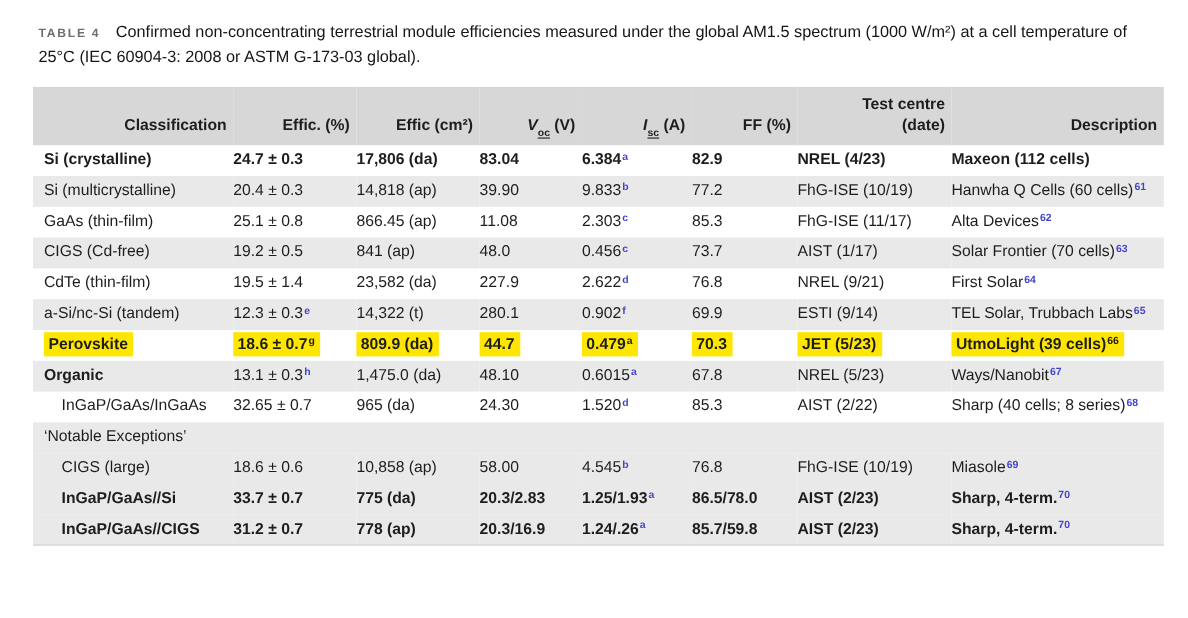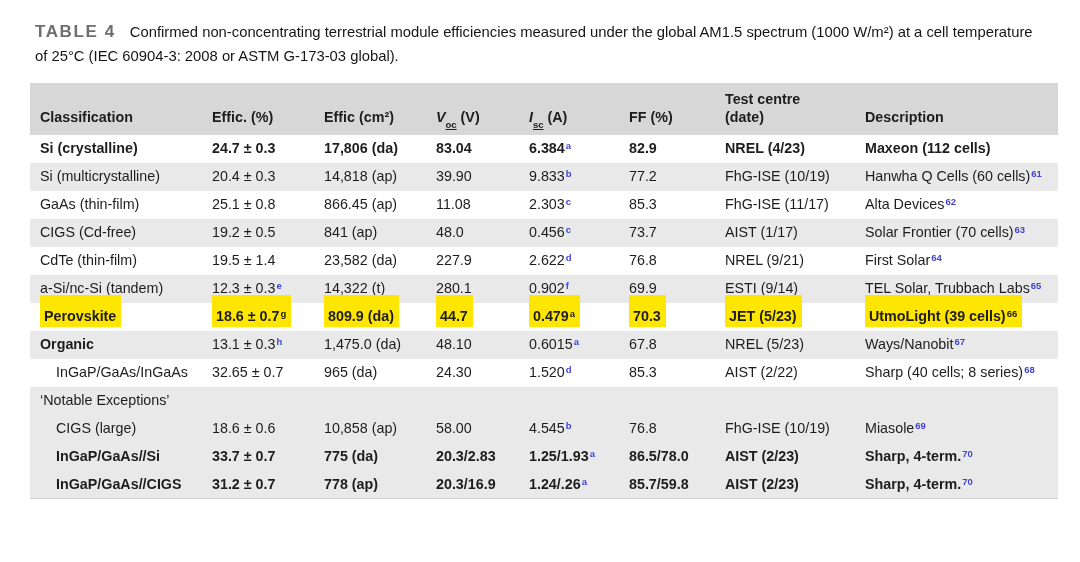--- a/index.html
+++ b/index.html
@@ -10,43 +10,43 @@
   html,body{margin:0;padding:0;}
   body{
     width:1080px;height:562px;background:#ffffff;overflow:hidden;
     font-family:"Liberation Sans",sans-serif;color:var(--text);
   }
   .caption{
     padding:19px 40px 0 35px;font-size:14.8px;line-height:1.5;color:#161616;
   }
   .caption .tlabel{
     font-weight:700;color:var(--table-label);letter-spacing:1.6px;
-    font-size:17px;margin-right:14px;
+    font-size:11px;margin-right:14px;
   }
   table{
     border-collapse:collapse;table-layout:fixed;width:1028px;
     margin:16px 22px 0 30px;font-size:14.3px;border-bottom:1px solid #d2d2d2;
   }
   th{
-    background:var(--header-bg);text-align:left;vertical-align:bottom;
+    background:var(--header-bg);text-align:right;vertical-align:bottom;
     font-weight:700;padding:7px 6px 8px 0;line-height:1.3;
   }
   th.c1,td.c1{padding-left:10px;}
   td{padding:0 6px 0 0;height:28px;line-height:17px;vertical-align:middle;}
   tr.shaded td{background:var(--stripe-bg);}
   tr.bold td{font-weight:700;}
   tr.lead-bold td.c1{font-weight:700;}
   td.indent{padding-left:26px;}
   sup{
     font-size:9.5px;font-weight:700;line-height:0;
     position:relative;top:-4.5px;margin-left:1px;vertical-align:baseline;
   }
   sup.ref,sup.fn{color:var(--ref-blue);}
   tr.hl-row sup{color:var(--text);}
-  .hl{background:var(--highlight);padding:13px 5px 3px 4px;text-align:center;}
+  .hl{background:var(--highlight);padding:3px 5px 3px 4px;text-align:center;}
   sub{font-size:9.5px;font-weight:700;line-height:0;position:relative;top:2px;text-decoration:underline;}
   .ivar{font-style:italic;}
   .hdr-line{display:block;}
 </style>
 </head>
 <body>
 
 <div class="caption">
   <span class="tlabel">TABLE 4</span><span>Confirmed non-concentrating terrestrial module efficiencies measured under the global AM1.5 spectrum (1000 W/m²) at a cell temperature of 25°C (IEC 60904-3: 2008 or ASTM G-173-03 global).</span>
 </div>

